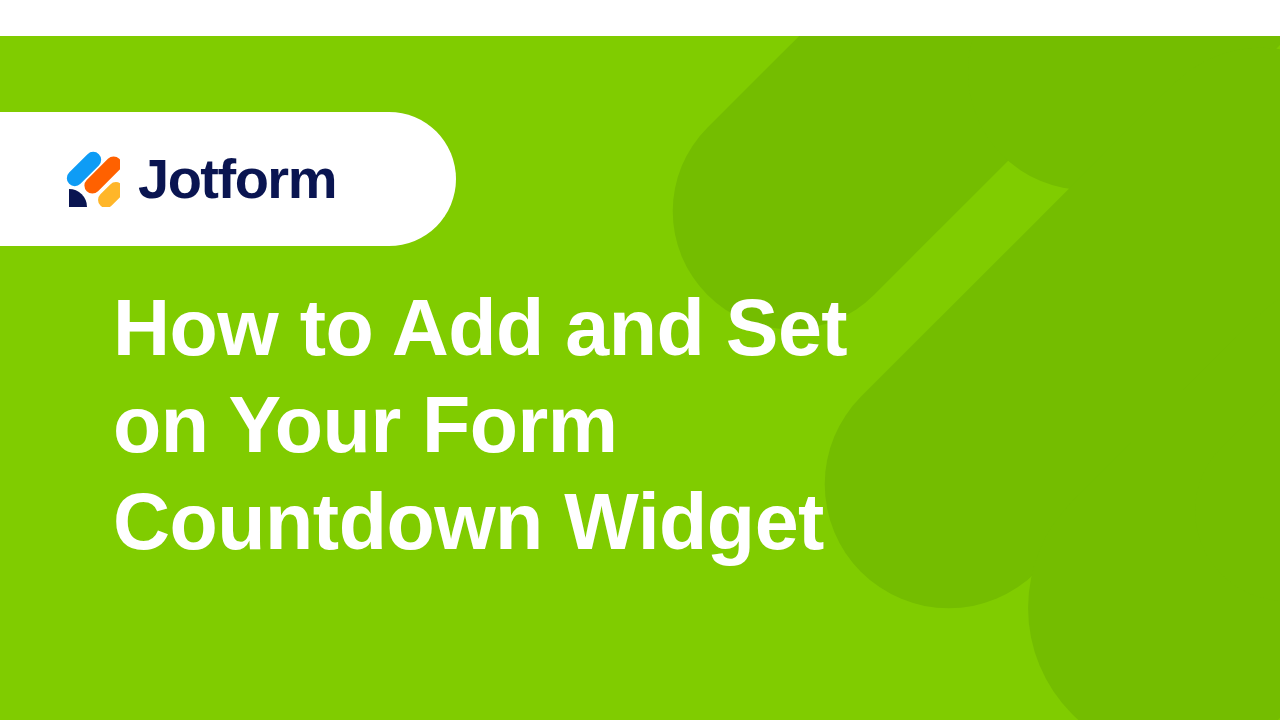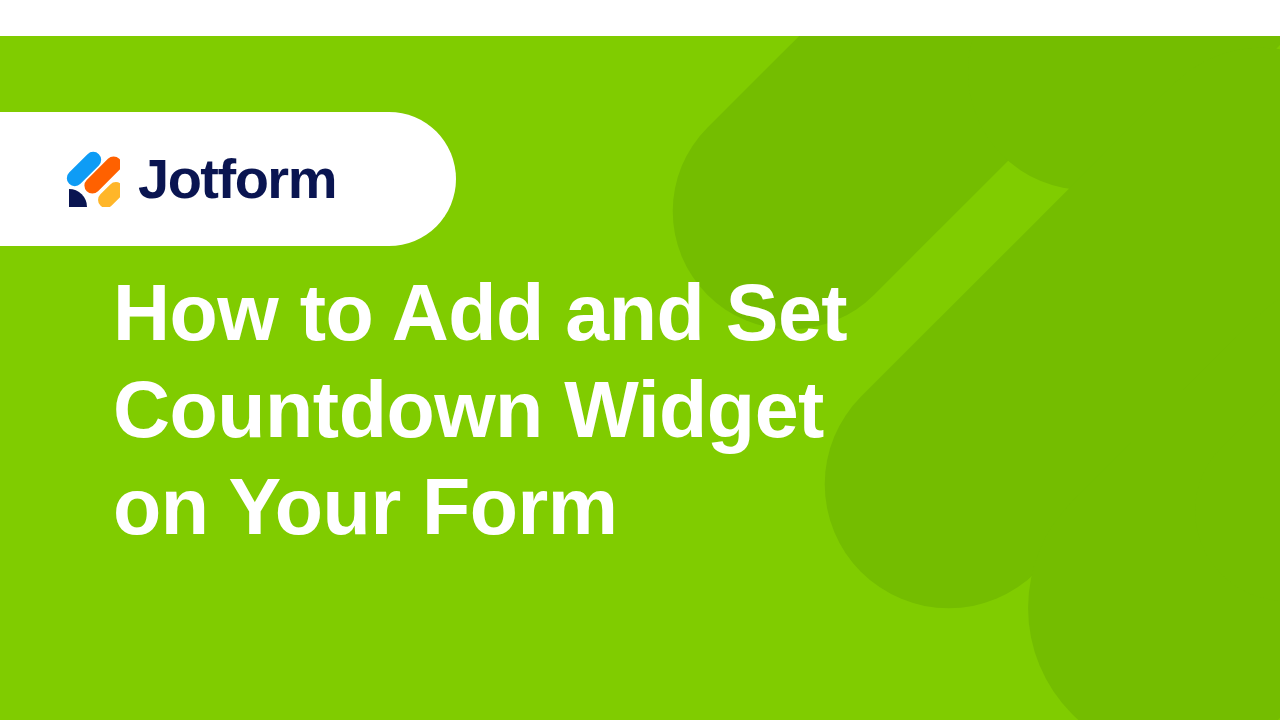--- a/index.html
+++ b/index.html
@@ -85,21 +85,21 @@
     font-weight:bold;
     letter-spacing:-1.5px;
     color:#0a1551;
     line-height:1;
     white-space:nowrap;
   }
 
   
   #headline {
     position:absolute;
-    left:113px; top:228px;
+    left:113px; top:243px;
     width:780px;
     color:#ffffff;
     font-size:79px;
     font-weight:bold;
     line-height:97px;
     letter-spacing:-0.5px;
   }
   #headline .line { display:block; white-space:nowrap; }
 </style>
 </head>
@@ -128,17 +128,17 @@
 
         <path d="M 3 56 L 3 38 A 18 18 0 0 1 21 56 Z" fill="#0a1551"></path>
       </svg>
 
       <div id="logo-wordmark">Jotform</div>
     </div>
   </div>
 
   <div id="headline">
     <span class="line">How to Add and Set</span>
+    <span class="line">on Your Form</span>
     <span class="line">Countdown Widget</span>
-    <span class="line">on Your Form</span>
   </div>
 
 </div>
 
 </body></html>

